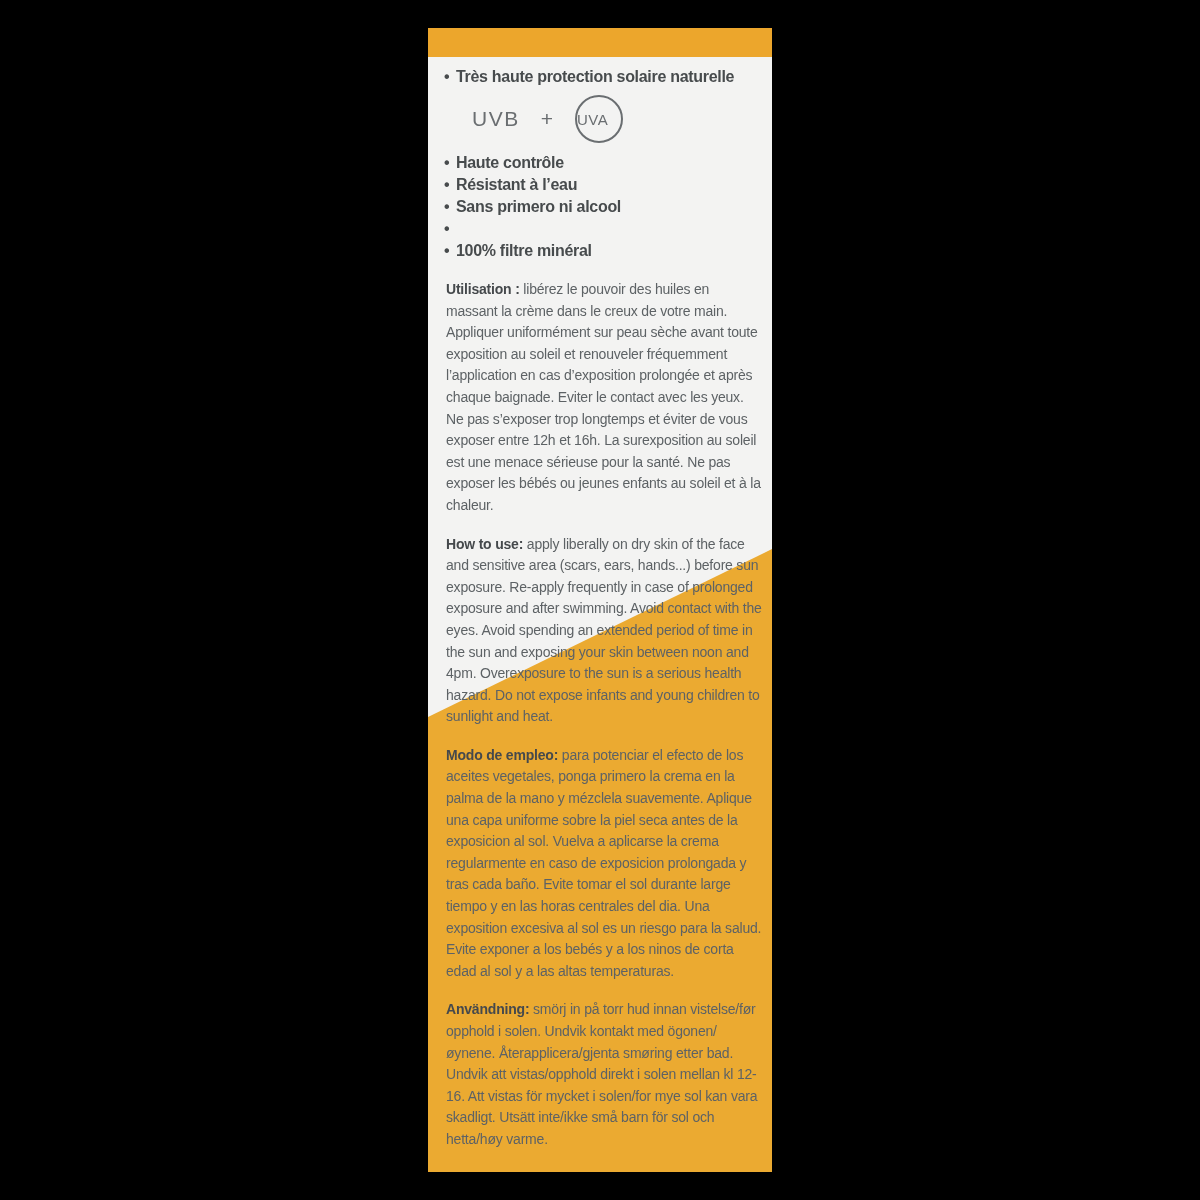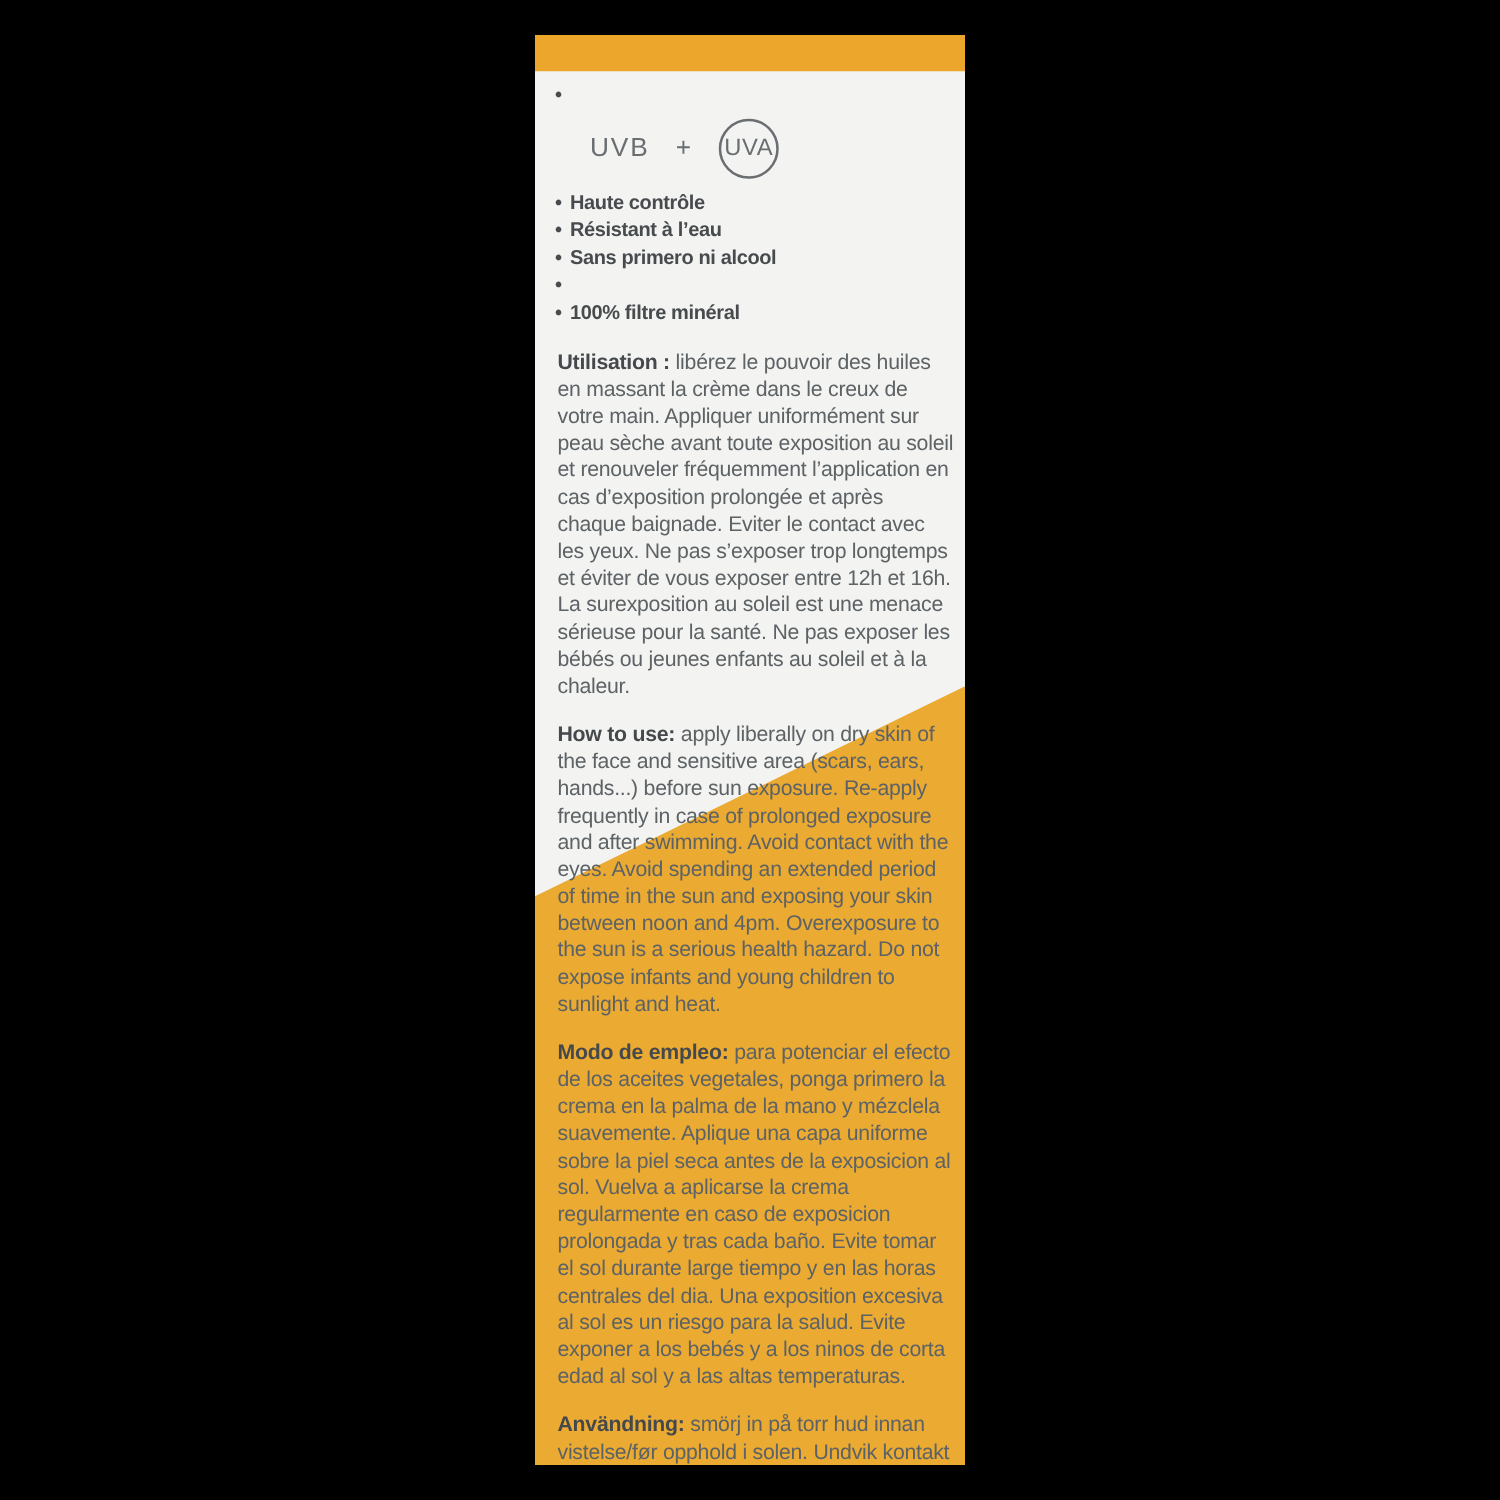--- a/index.html
+++ b/index.html
@@ -60,45 +60,46 @@
     font-weight:normal;
     gap:15px;
   }
   .uv-plus{margin:0 7px 0 6px;letter-spacing:0;}
   .uva-circle{
     width:44px;height:44px;
     border:2.5px solid #6A6E71;
     border-radius:50%;
     display:flex;
     align-items:center;
-    justify-content:center;
-    font-size:19px;
+    justify-content:flex-start;
+    font-size:15px;
     letter-spacing:0.5px;
   }
   .para{
     margin:17px 0 0 2px;
-    font-size:17px;
+    font-size:14px;
     line-height:21.6px;
     letter-spacing:-0.2px;
     color:#5D6265;
     width:318px;
   }
   .para b{color:#45494C;font-weight:bold;}
 </style>
 </head>
 <body>
 
 <div class="panel">
   <div class="top-bar"></div>
   <div class="orange-region"></div>
 
   <div class="content">
 
     <div class="bullet-row">
       <span class="bullet-dot">•</span>
+      <span>Très haute protection solaire naturelle</span>
     </div>
 
     <div class="uv-row">
       <span>UVB</span>
       <span class="uv-plus">+</span>
       <span class="uva-circle">
         <span>UVA</span>
       </span>
     </div>
 

